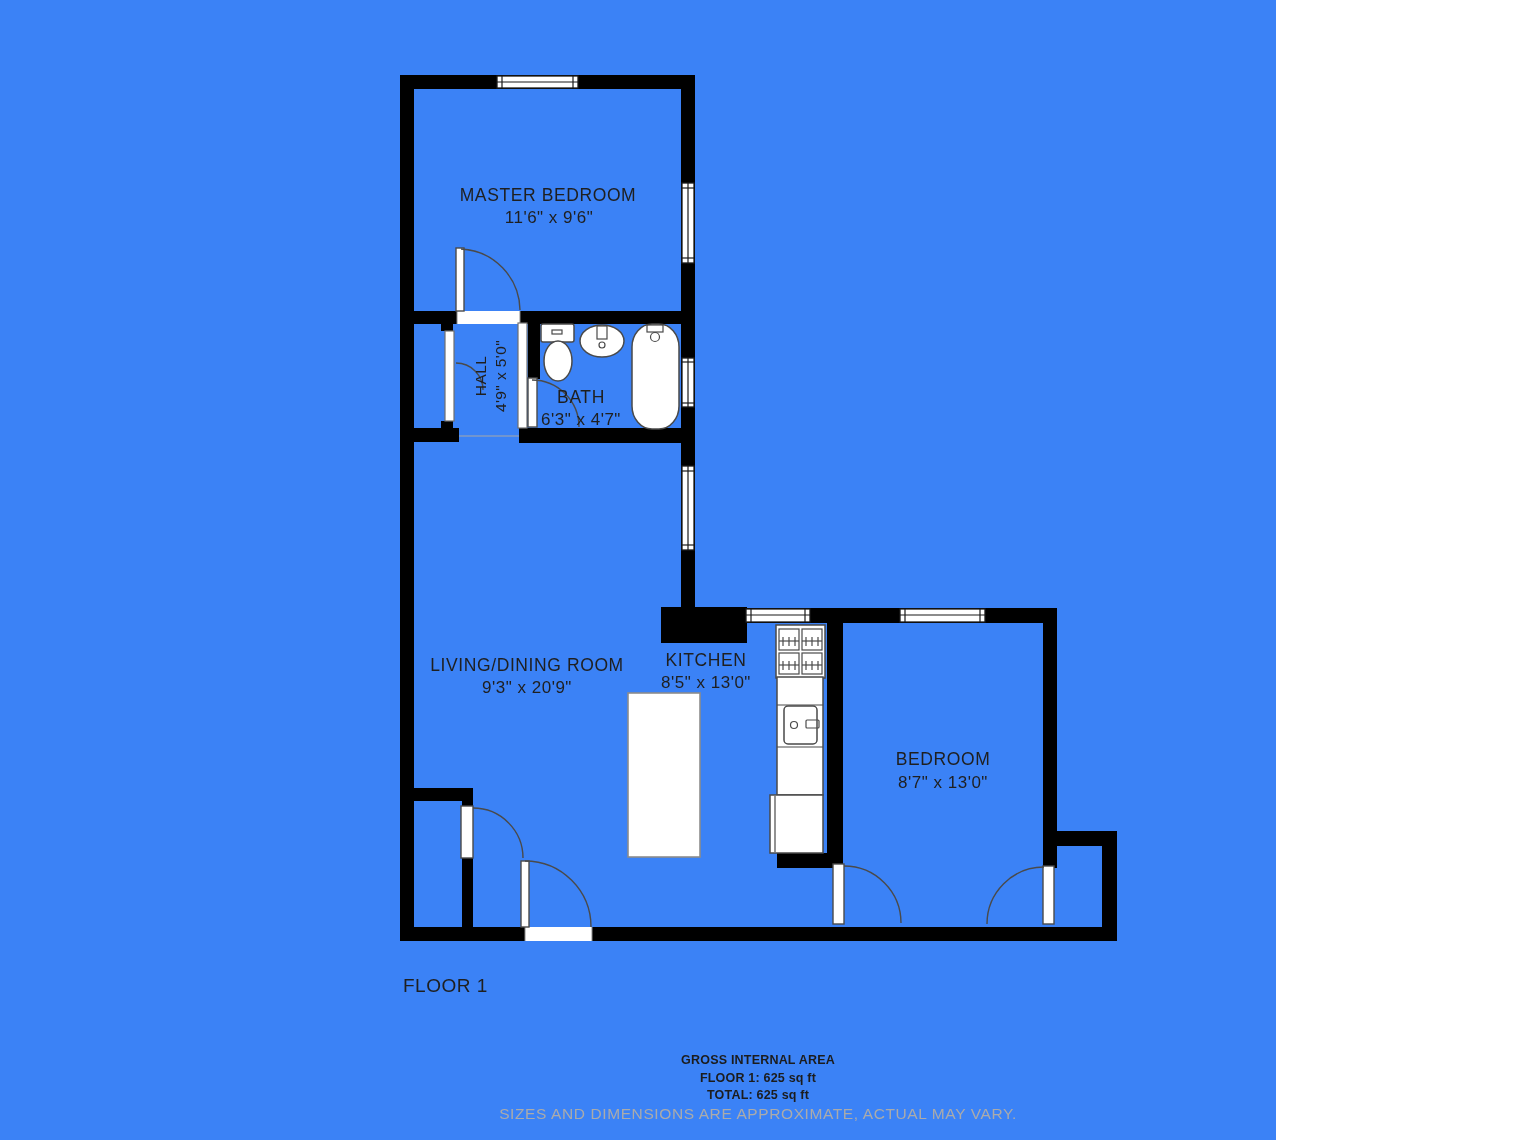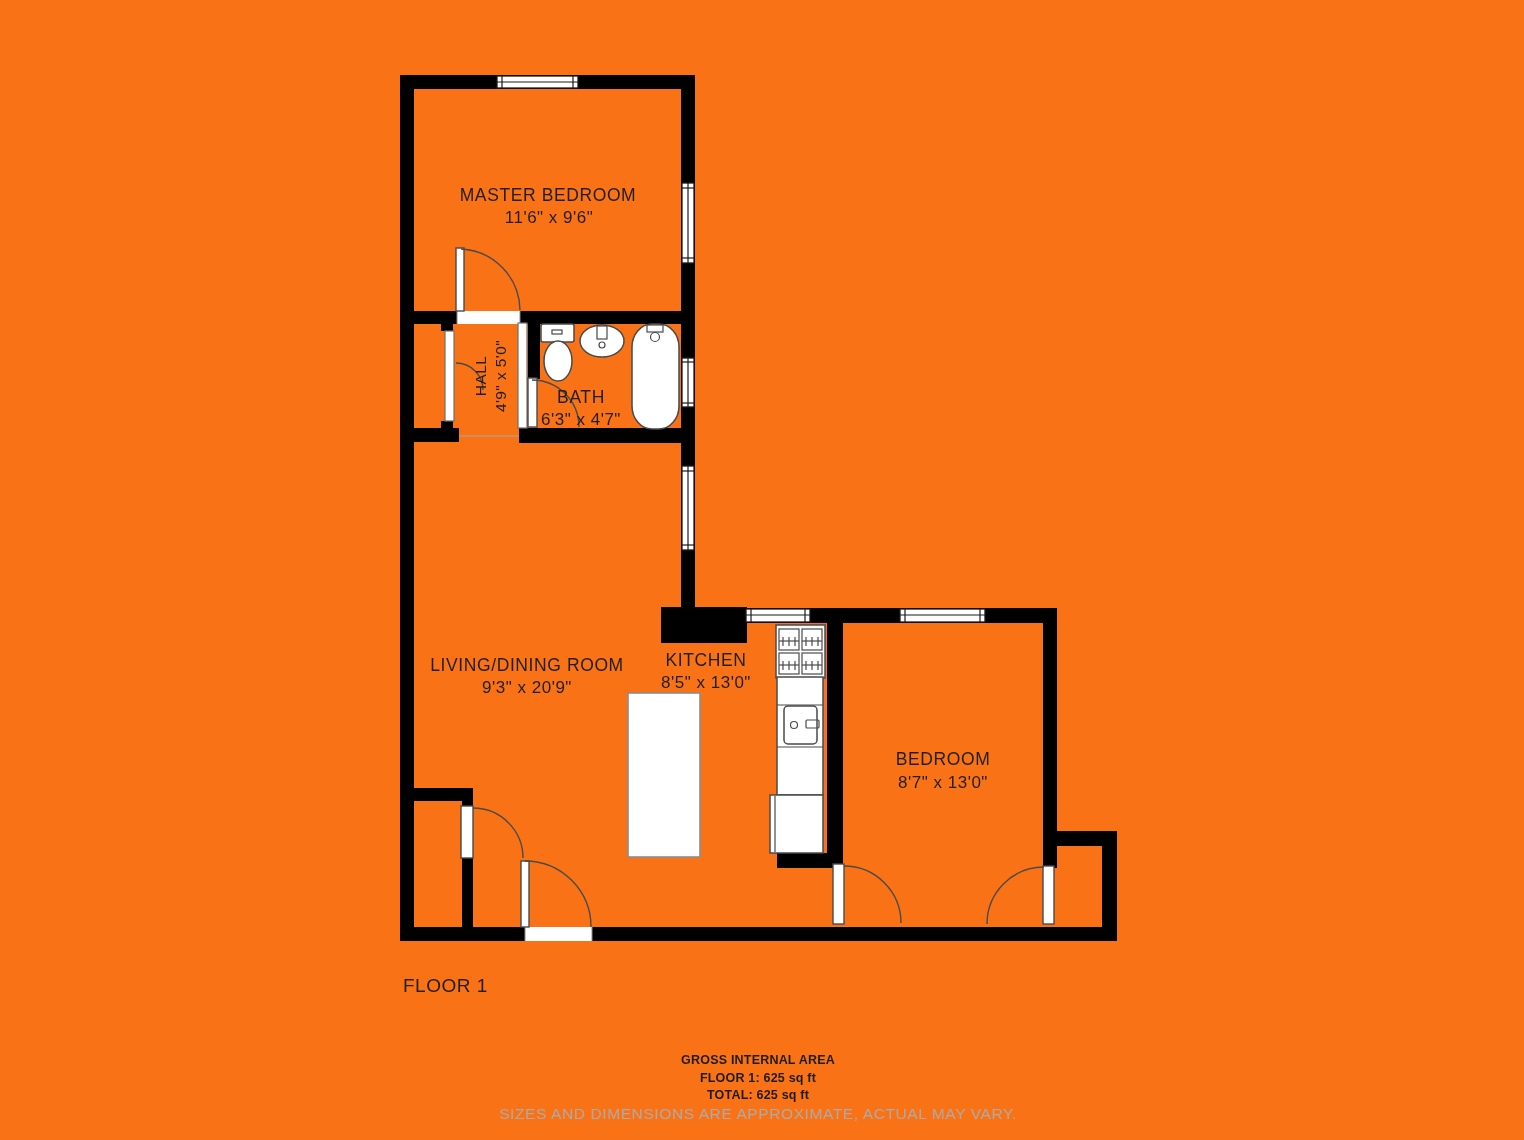--- a/index.html
+++ b/index.html
@@ -2,21 +2,21 @@
 <html style="--wall: #000000; --fixture: #4a4a4a; --ink: #1f1f1f; --muted: #ababab;"><head>
 <meta charset="utf-8">
 <style>
   :root{
     --wall:#000000;
     --fixture:#4a4a4a;
     --ink:#1f1f1f;
     --muted:#ababab;
   }
   html,body{margin:0;padding:0;background:#ffffff;}
-  .page{width:1524px;height:1140px;background:#f97316;position:relative;overflow:hidden;}
+  .page{width:1276px;height:1140px;background:#3b82f6;position:relative;overflow:hidden;}
   svg{display:block;}
   svg text{font-family:"Liberation Sans","DejaVu Sans",sans-serif;fill:var(--ink);}
   .wall{fill:var(--wall);stroke:none;}
   .gapfill{fill:#ffffff;stroke:none;}
   .jamb{stroke:#8a8a8a;stroke-width:1;}
   .threshold{stroke:#a8a8a8;stroke-width:1.2;}
   .win{fill:#ffffff;stroke:#1a1a1a;stroke-width:1.3;}
   .winline{stroke:#1a1a1a;stroke-width:1.2;}
   .leaf{fill:#ffffff;stroke:var(--fixture);stroke-width:1.4;}
   .arc{fill:none;stroke:var(--fixture);stroke-width:1.4;}

